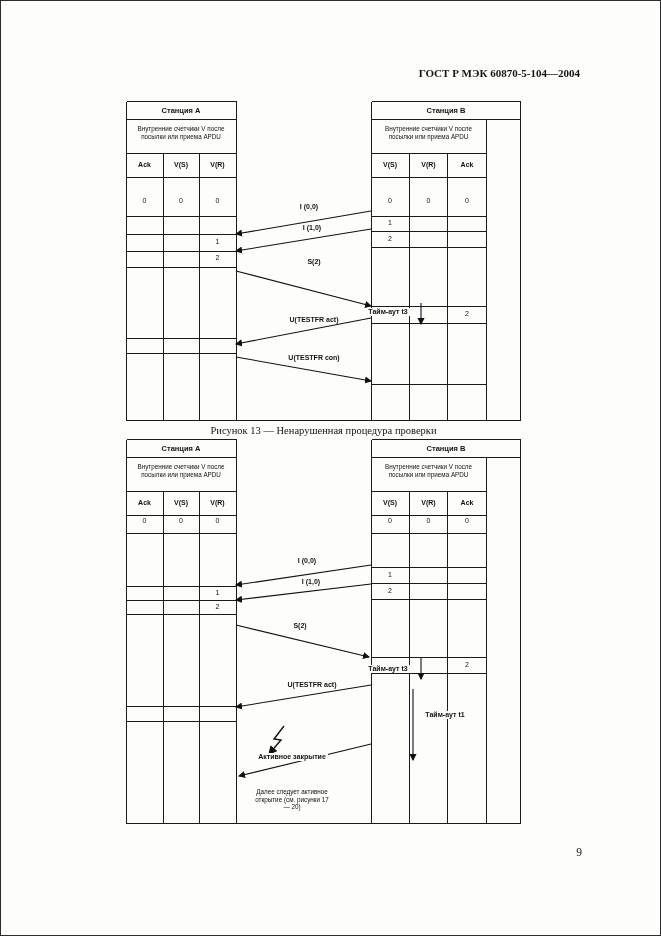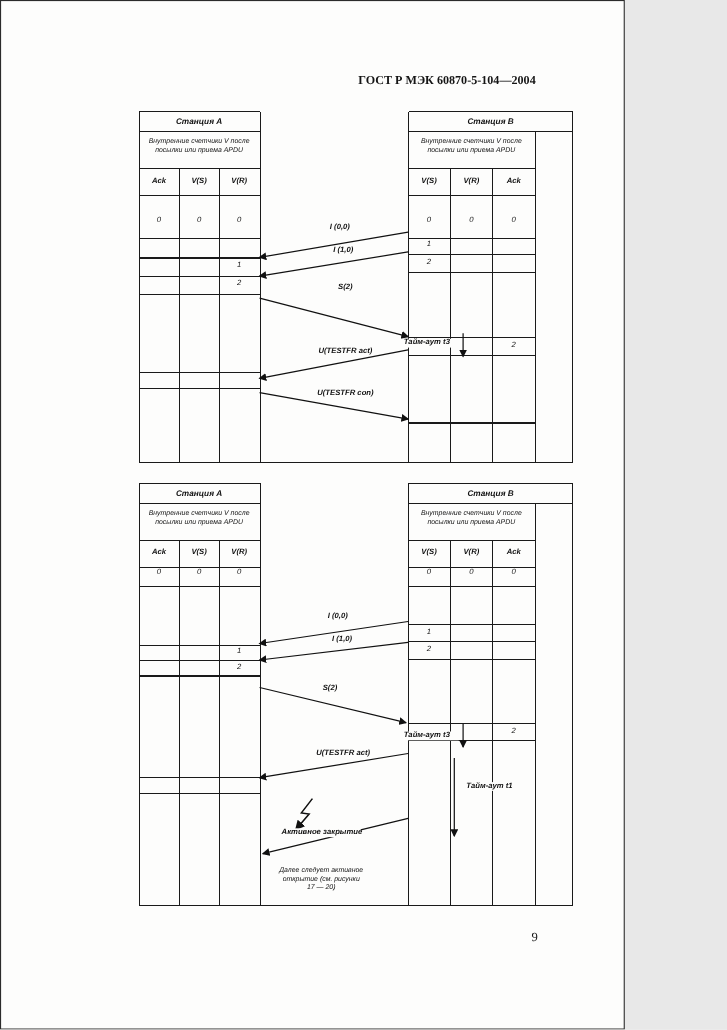--- a/index.html
+++ b/index.html
@@ -1,19 +1,19 @@
 <!DOCTYPE html>
 <html><head>
 <meta charset="utf-8">
 <style>
   html,body{margin:0;padding:0;background:#e8e8e8;}
-  .page{position:relative;width:568px;height:936px;background:#fdfdfc;border:1px solid #2b2b2b;
+  .page{position:relative;width:661px;height:936px;background:#fdfdfc;border:1px solid #2b2b2b;
         box-sizing:border-box;font-family:"Liberation Serif",serif;color:#151515;overflow:hidden;}
   .gost-header{position:absolute;top:66px;right:80px;font-size:11px;font-weight:bold;white-space:nowrap;}
-  .fig{position:absolute;font-style:italic;}
+  .fig{position:absolute;}
   .fig svg{position:absolute;left:0;top:0;display:block;}
   .lbl{position:absolute;font-family:"Liberation Sans",sans-serif;font-size:7px;line-height:1.2;
        text-align:center;color:#111;white-space:nowrap;}
   .wrap{white-space:normal;}
   .b{font-weight:bold;}
   .bg{background:#fdfdfc;}
   .caption{position:absolute;left:125px;width:395px;text-align:center;font-size:10.5px;color:#151515;}
   .pageno{position:absolute;top:845px;right:78px;font-size:11.5px;}
 </style>
 </head>
@@ -76,20 +76,21 @@
     <div class="lbl" style="left:322px;top:209px;width:38px;">2</div>
 
     <div class="lbl b" style="left:153px;top:102px;width:60px;">I (0,0)</div>
     <div class="lbl b" style="left:156px;top:123px;width:60px;">I (1,0)</div>
     <div class="lbl b" style="left:158px;top:157px;width:60px;">S(2)</div>
     <div class="lbl b bg" style="left:233px;top:207px;width:58px;">Тайм-аут t3</div>
     <div class="lbl b" style="left:152px;top:215px;width:72px;">U(TESTFR act)</div>
     <div class="lbl b" style="left:152px;top:253px;width:72px;">U(TESTFR con)</div>
   </div>
 
+  <div class="caption" style="top:424px;">Рисунок 13 — Ненарушенная процедура проверки</div>
 
   <div class="fig" style="left:125px;top:438px;width:395px;height:385px;">
     <svg width="395" height="385">
       <defs>
         <marker id="ah14" viewBox="0 0 10 10" refX="8.5" refY="5" markerWidth="6.5" markerHeight="6.5" orient="auto">
           <path d="M0,0L10,5L0,10Z" fill="#111"></path>
         </marker>
       </defs>
       <g>
         <path fill="none" stroke="#1a1a1a" stroke-width="1" shape-rendering="crispEdges" d="

